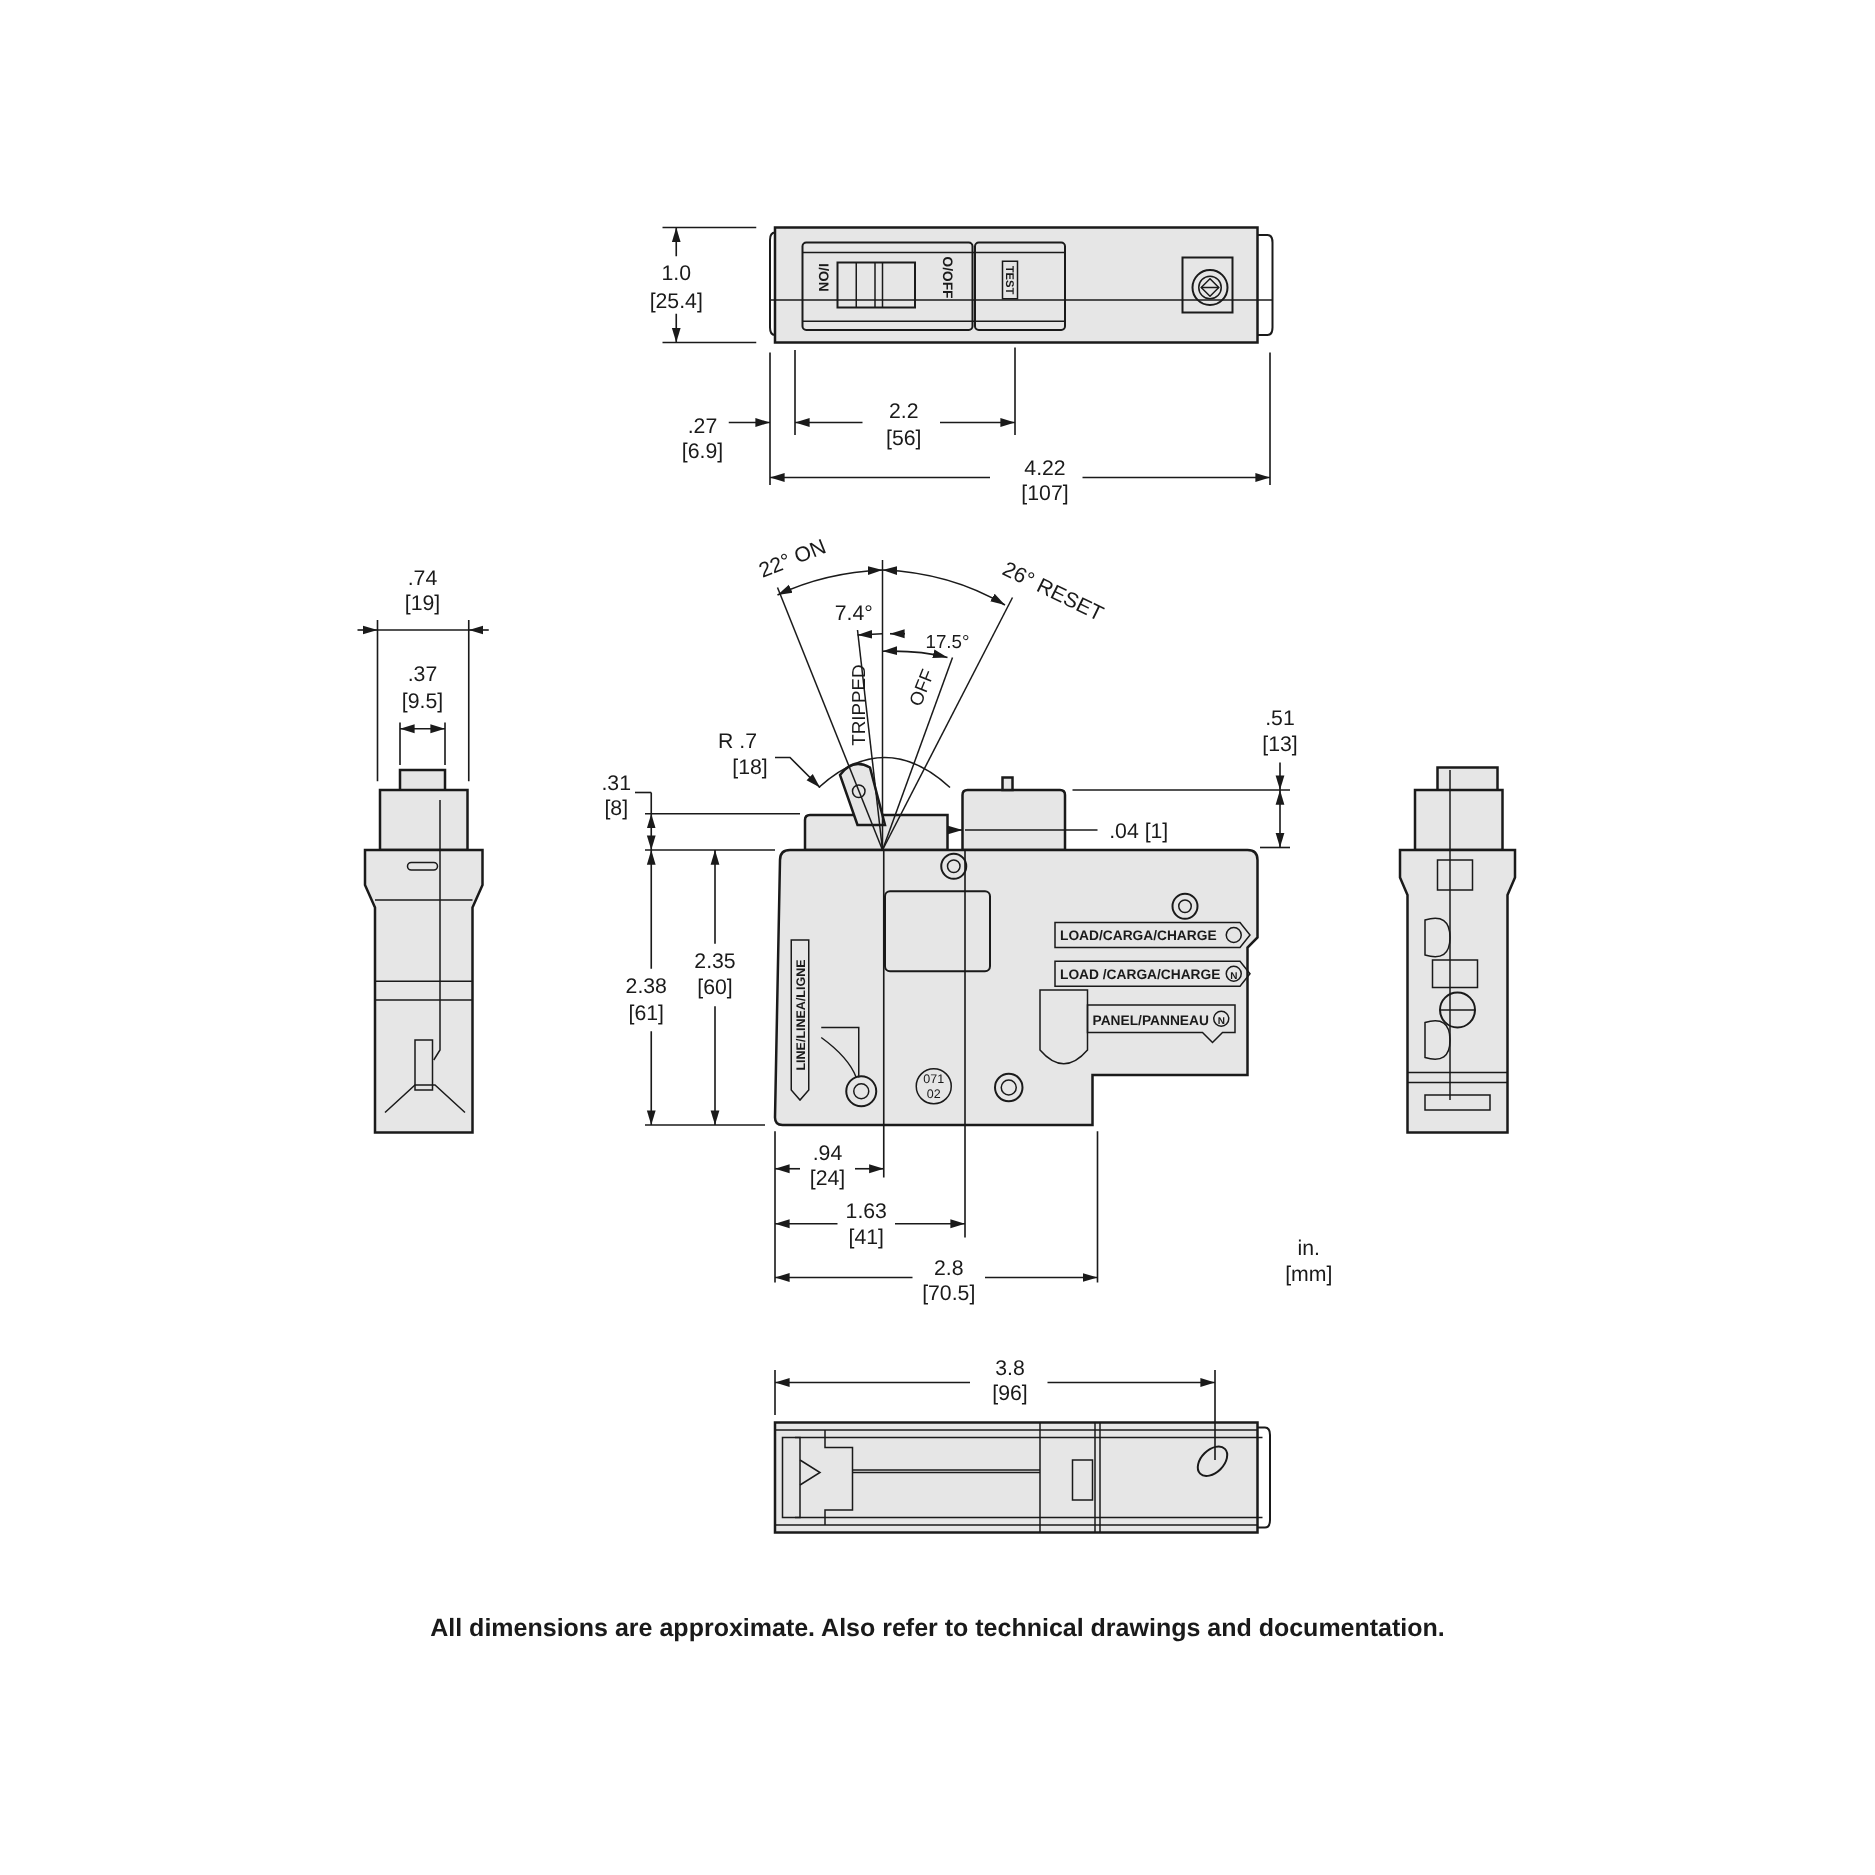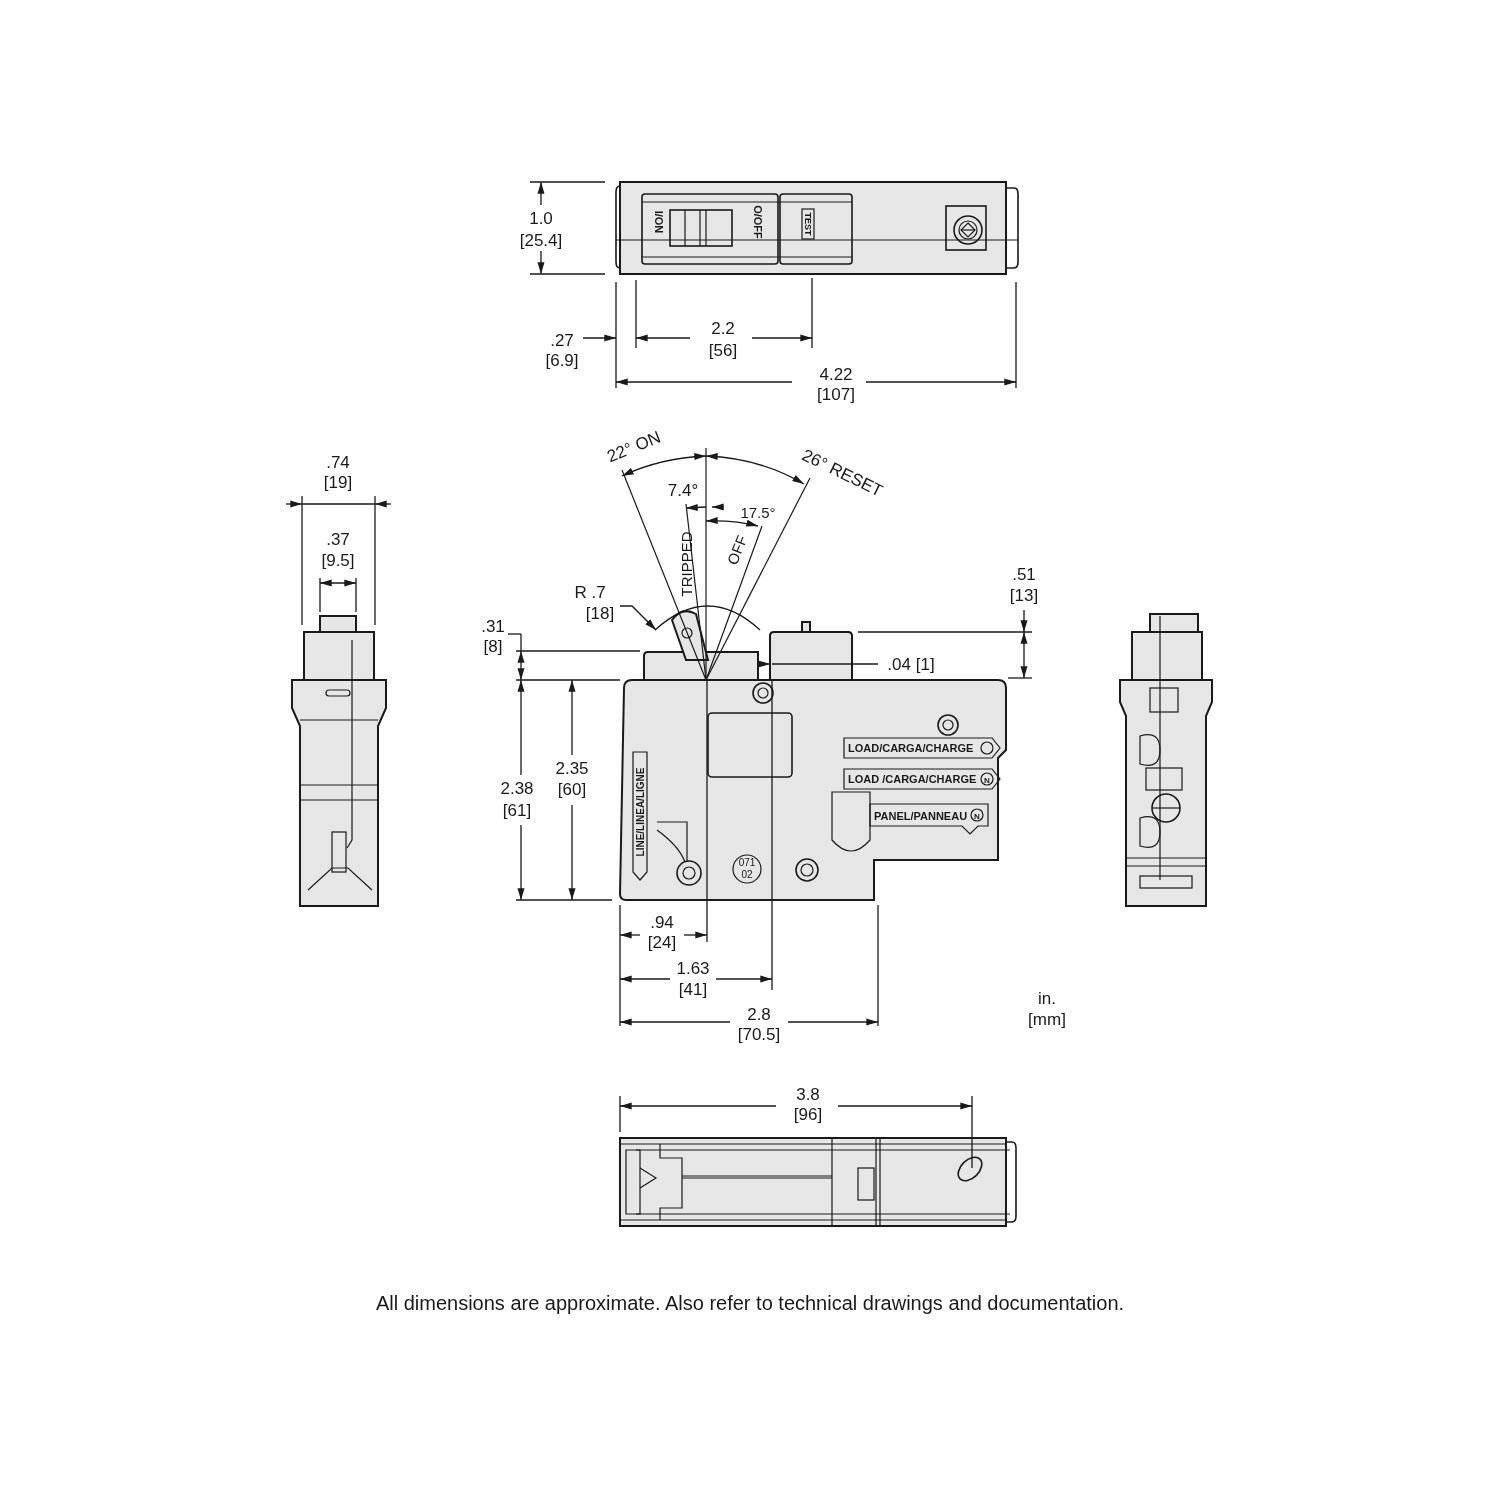--- a/index.html
+++ b/index.html
@@ -7,21 +7,21 @@
          font-family: "Liberation Sans", sans-serif; }
   svg { position: absolute; left: 0; top: 0; }
   .body { fill: #e6e6e6; stroke: #1a1a1a; stroke-width: 2; }
   .ln { fill: none; stroke: #1a1a1a; stroke-width: 1.6; }
   .thin { fill: none; stroke: #1a1a1a; stroke-width: 1.2; }
   .dim { fill: none; stroke: #1a1a1a; stroke-width: 1.3; }
   .arr { fill: #1a1a1a; stroke: none; }
   .t { font-family: "Liberation Sans", sans-serif; font-size: 17px; fill: #1a1a1a; text-anchor: middle; }
   .ts { font-family: "Liberation Sans", sans-serif; font-size: 11px; font-weight: bold; fill: #1a1a1a; }
   .note { position: absolute; left: 0; width: 1500px; top: 1292px; text-align: center;
-          font-size: 20px; color: #1a1a1a; font-family: "Liberation Sans", sans-serif; }
+          font-size: 20px; color: #1a1a1a; font-family: "Liberation Sans", sans-serif; font-weight: bold; }
 </style>
 </head>
 <body>
 
 <svg width="1500" height="1500" viewBox="0 0 1500 1500">
   <defs>
     <marker id="a" viewBox="0 0 10 10" refX="10" refY="5" markerWidth="9" markerHeight="9" orient="auto-start-reverse">
       <path d="M0,2 L10,5 L0,8 z" class="arr"></path>
     </marker>
   </defs>

